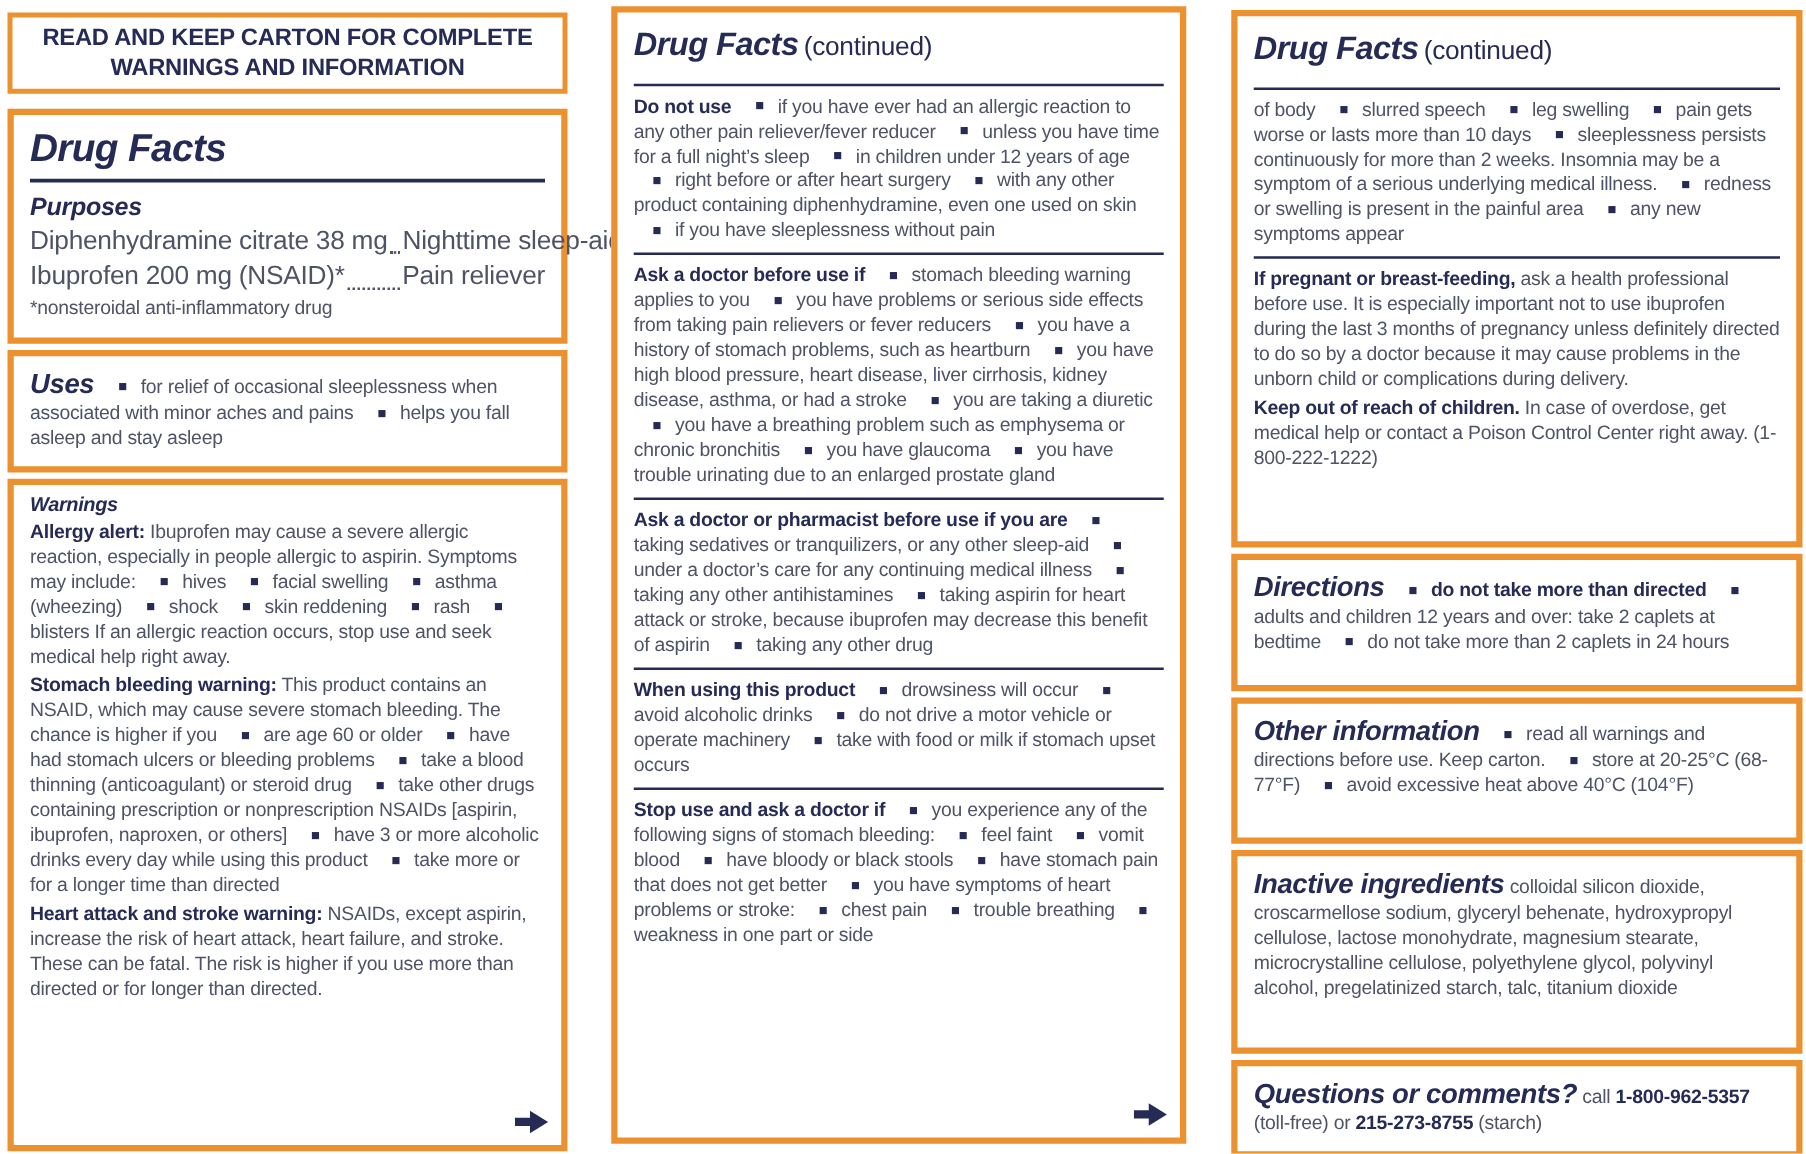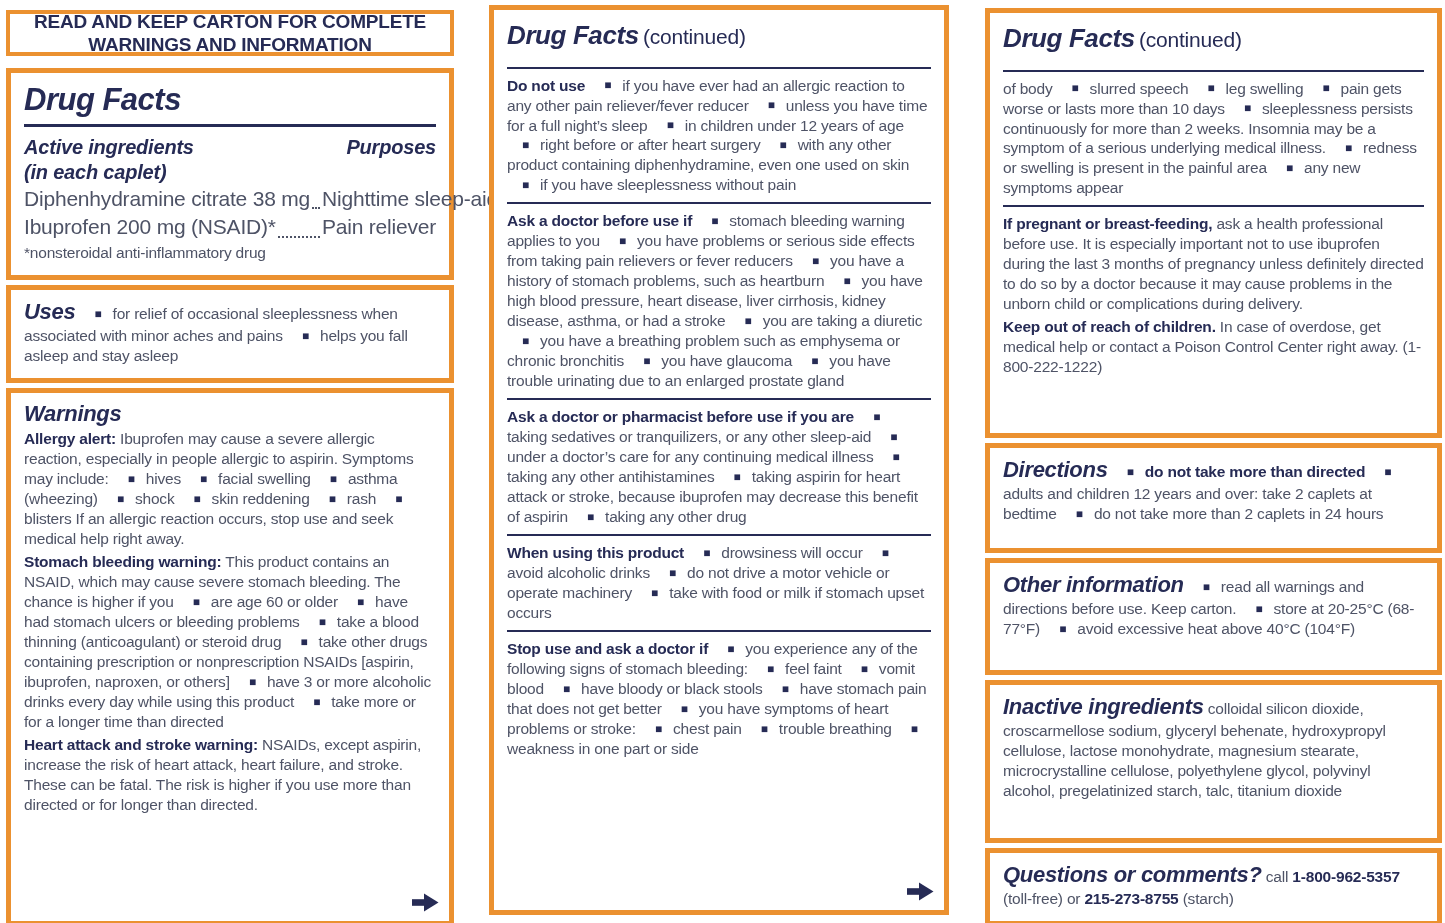--- a/index.html
+++ b/index.html
@@ -24,21 +24,21 @@
   .col3{left:985px;top:8px;width:457px;}
   .box{
     background:#fff;
     border:5px solid var(--orange);
     padding:7px 13px 9px 13px;
     position:relative;
     margin-bottom:5px;
   }
   .notice-box{
     border-width:4px;
-    height:46px;
+    height:65px;
     display:flex;align-items:center;justify-content:center;
     margin-bottom:12px;
     padding:4px 10px;
   }
   .notice{
     font-weight:700;font-size:19px;line-height:1.22;
     color:var(--ink);text-align:center;
   }
   .df-title{
     font-weight:700;font-style:italic;font-size:31px;
@@ -53,21 +53,21 @@
     color:var(--ink);line-height:1.25;
   }
   .ing-row{display:flex;align-items:flex-end;font-size:21px;line-height:1.35;white-space:nowrap;}
   .leader{flex:1 1 auto;border-bottom:2px dotted var(--body);margin:0 2px 4px 2px;min-width:8px;}
   .para{
     font-size:15.5px;line-height:1.29;
     margin:1px 0 3px 0;
     color:var(--body);
   }
   .h-block{
-    font-weight:700;font-style:italic;font-size:22px;
+    font-weight:700;font-style:italic;font-size:16px;
     color:var(--ink);margin:1px 0 2px 0;letter-spacing:-0.3px;
   }
   .seg-df{font-weight:700;font-style:italic;font-size:26px;color:var(--ink);letter-spacing:-0.4px;}
   .seg-c{font-size:21px;color:var(--ink);}
   .seg-h{font-weight:700;font-style:italic;font-size:22px;color:var(--ink);letter-spacing:-0.3px;margin-top:44px;}
   .seg-b{font-weight:700;color:var(--ink);}
   .seg-ind{}
   .sq{
     color:var(--ink);
     font-size:0.76em;
@@ -99,24 +99,20 @@
 
   <div class="col col1">
     <div class="box notice-box">
       <div class="notice">READ AND KEEP CARTON FOR COMPLETE WARNINGS AND INFORMATION</div>
     </div>
 
     <div class="box p-dfacts">
       <div class="df-title">Drug Facts</div>
       <div class="title-rule"></div>
       <div class="ai-row">
-        <div>
-          <div class="hsub">Active ingredients</div>
-          <div class="hsub">(in each caplet)</div>
-        </div>
         <div class="hsub">Purposes</div>
       </div>
       <div class="ing-row">
         <span>Diphenhydramine citrate 38 mg</span>
         <span class="leader"></span>
         <span>Nighttime sleep-aid</span>
       </div>
       <div class="ing-row">
         <span>Ibuprofen 200 mg (NSAID)*</span>
         <span class="leader"></span>

